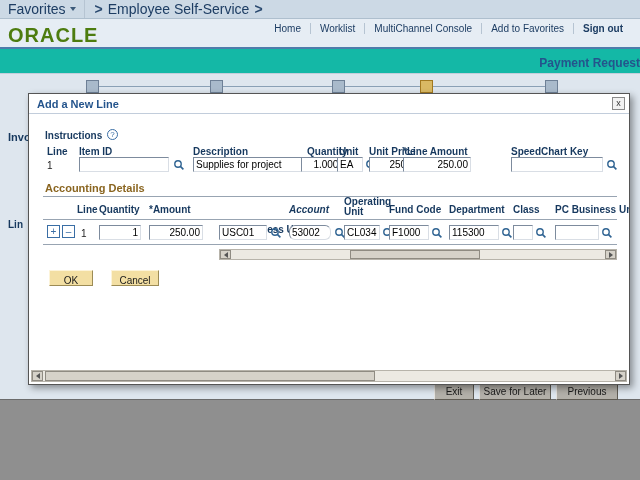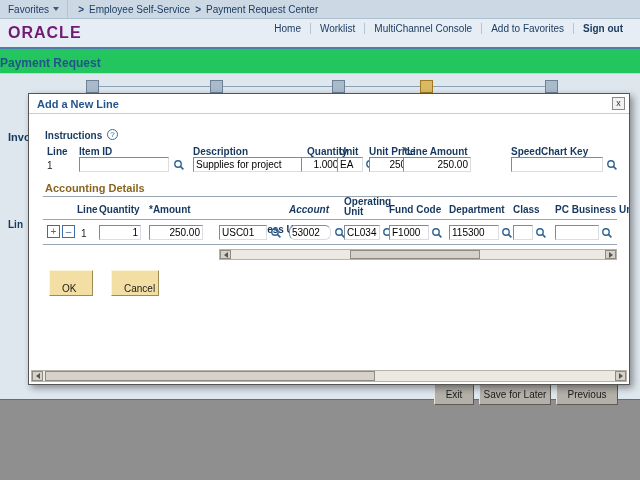--- a/index.html
+++ b/index.html
@@ -1,51 +1,51 @@
 <!DOCTYPE html>
 <html><head>
 <meta charset="utf-8">
 <style>
   * { margin:0; padding:0; box-sizing:border-box; }
   body { font-family:"Liberation Sans","DejaVu Sans",sans-serif; }
   #screen { position:relative; width:640px; height:480px; background:#8f8f8f; overflow:hidden; }
   #page { position:absolute; left:0; top:0; width:640px; height:400px; background:#dee6ee; border-bottom:1px solid #6b6b6b; }
 
   
-  #topbar { position:absolute; left:0; top:0; width:640px; height:19px; background:#ccd9e5; border-bottom:1px solid #aebfce; display:flex; align-items:center; font-size:10px; color:#1d3d63; }
+  #topbar { position:absolute; left:0; top:0; width:640px; height:19px; background:#ccd9e5; border-bottom:1px solid #aebfce; display:flex; align-items:center; font-size:14px; color:#1d3d63; }
   .tb-item { display:flex; align-items:center; gap:4px; padding:0 8px; height:100%; border-right:1px solid #b6c4d2; cursor:pointer; }
   .caret { width:0; height:0; border-left:3px solid transparent; border-right:3px solid transparent; border-top:4px solid #3c5a7a; }
   #breadcrumb { display:flex; align-items:center; gap:5px; padding-left:10px; }
   .crumb-sep { color:#2a4a70; font-weight:bold; }
   .crumb { cursor:pointer; }
 
   
   #header { position:absolute; left:0; top:19px; width:640px; height:28px; background:#e6edf4; }
-  #logo { position:absolute; left:8px; top:5px; font-size:16px; font-weight:bold; letter-spacing:1px; color:#701a75; font-stretch:condensed; }
+  #logo { position:absolute; left:8px; top:5px; font-size:20px; font-weight:bold; letter-spacing:1px; color:#4d7c0f; font-stretch:condensed; }
   #hlinks { position:absolute; right:8px; top:4px; display:flex; align-items:center; font-size:10px; color:#1d3d63; }
   #hlinks .hl { padding:0 9px; border-right:1px solid #b6c4d2; cursor:pointer; }
   #hlinks .hl:last-child { border-right:none; }
   #hlinks .signout { font-weight:bold; }
   #bluerule { position:absolute; left:0; top:47px; width:640px; height:2px; background:#4f7cab; }
 
   
-  #titleband { position:absolute; left:0; top:49px; width:640px; height:25px; background:#22c55e; border-bottom:1px solid #c3cedb; text-align:left; }
+  #titleband { position:absolute; left:0; top:49px; width:640px; height:25px; background:#14b8a6; border-bottom:1px solid #c3cedb; text-align:right; }
   #pagetitle { display:inline-block; margin-top:7px; font-size:12px; font-weight:bold; color:#24548c; }
 
   
   .stepline { position:absolute; top:86px; left:92px; width:460px; height:1px; background:#8aa0b5; }
   .step { position:absolute; top:80px; width:13px; height:13px; background:#a9bacb; border:1px solid #6e8096; }
   .step.active { background:#d9b964; border-color:#a3791f; }
 
   .frag { position:absolute; overflow:hidden; white-space:nowrap; font-weight:bold; color:#16385e; }
   #frag1 { left:8px; top:131px; width:22px; font-size:11px; }
   #frag2 { left:8px; top:219px; width:15px; font-size:10px; }
 
   
-  .pgbtn { position:absolute; top:384px; height:21px; font-size:10px; color:#1a1a1a; background:#b3b0a9; border:1px solid #5f5b53; border-top-color:#e4e2de; border-left-color:#e4e2de; text-align:center; line-height:12px; cursor:pointer; }
+  .pgbtn { position:absolute; top:384px; height:16px; font-size:10px; color:#1a1a1a; background:#b3b0a9; border:1px solid #5f5b53; border-top-color:#e4e2de; border-left-color:#e4e2de; text-align:center; line-height:12px; cursor:pointer; }
   #btn-exit { left:434px; width:40px; }
   #btn-save { left:479px; width:72px; }
   #btn-prev { left:556px; width:62px; }
 
   
   #modal { position:absolute; left:28px; top:93px; width:602px; height:292px; background:#fff; border:1px solid #555; box-shadow:3px 3px 7px rgba(0,0,0,.4); z-index:10; overflow:hidden; }
   #modal-title { position:absolute; left:8px; top:4px; font-size:11px; font-weight:bold; color:#24548c; }
   #modal-close { position:absolute; right:4px; top:3px; width:13px; height:13px; background:#f2f2f2; border:1px solid #8a8a8a; font-size:9px; line-height:10px; text-align:center; color:#333; cursor:pointer; }
   #modal-divider { position:absolute; left:0; top:19px; width:100%; height:1px; background:#c2cddb; }
 
@@ -62,42 +62,41 @@
   .rowbtn { position:absolute; width:13px; height:13px; background:#fff; border:1px solid #3a6ea5; color:#3a6ea5; font-size:10px; line-height:9px; text-align:center; padding:0; cursor:pointer; font-family:inherit; }
 
   
   .sb { position:absolute; background:#ece9e2; border:1px solid #b7b3aa; }
   .sb .arr { position:absolute; top:0; bottom:0; width:11px; background:#d6d2c9; border:1px solid #8f8b82; display:flex; align-items:center; justify-content:center; cursor:pointer; }
   .sb .arr.left { left:0; } .sb .arr.right { right:0; }
   .sb .thumb { position:absolute; top:0; bottom:0; background:#d6d2c9; border:1px solid #8f8b82; cursor:pointer; }
   .tri-l { width:0; height:0; border-top:3px solid transparent; border-bottom:3px solid transparent; border-right:4px solid #555; }
   .tri-r { width:0; height:0; border-top:3px solid transparent; border-bottom:3px solid transparent; border-left:4px solid #555; }
 
-  .tanbtn { position:absolute; height:16px; background:#f3dfa3; border:1px solid #9c8b55; border-top-color:#fdf4d9; border-left-color:#fdf4d9; font-size:10px; font-family:inherit; color:#1a1a1a; text-align:left; cursor:pointer; padding:12px; }
+  .tanbtn { position:absolute; height:16px; background:#f3dfa3; border:1px solid #9c8b55; border-top-color:#fdf4d9; border-left-color:#fdf4d9; font-size:10px; font-family:inherit; color:#1a1a1a; text-align:center; cursor:pointer; padding:4px; }
   #btn-ok { left:20px; top:176px; width:44px; }
   #btn-cancel { left:82px; top:176px; width:48px; }
 
   #help-icon { position:absolute; left:78px; top:35px; width:11px; height:11px; border:1px solid #3a6ea5; border-radius:50%; color:#3a6ea5; font-size:8px; line-height:9px; text-align:center; cursor:pointer; }
 </style>
 </head>
 <body>
 
 <div id="screen">
   <div id="page">
 
     <div id="topbar">
       <div class="tb-item">
         <span>Favorites</span>
         <span class="caret"></span>
       </div>
       <div id="breadcrumb">
         <span class="crumb-sep">&gt;</span>
         <span class="crumb">Employee Self-Service</span>
         <span class="crumb-sep">&gt;</span>
-        <span class="crumb">Payment Request Center</span>
       </div>
     </div>
 
     <div id="header">
       <div id="logo">ORACLE</div>
       <div id="hlinks">
         <span class="hl">Home</span>
         <span class="hl">Worklist</span>
         <span class="hl">MultiChannel Console</span>
         <span class="hl">Add to Favorites</span>

